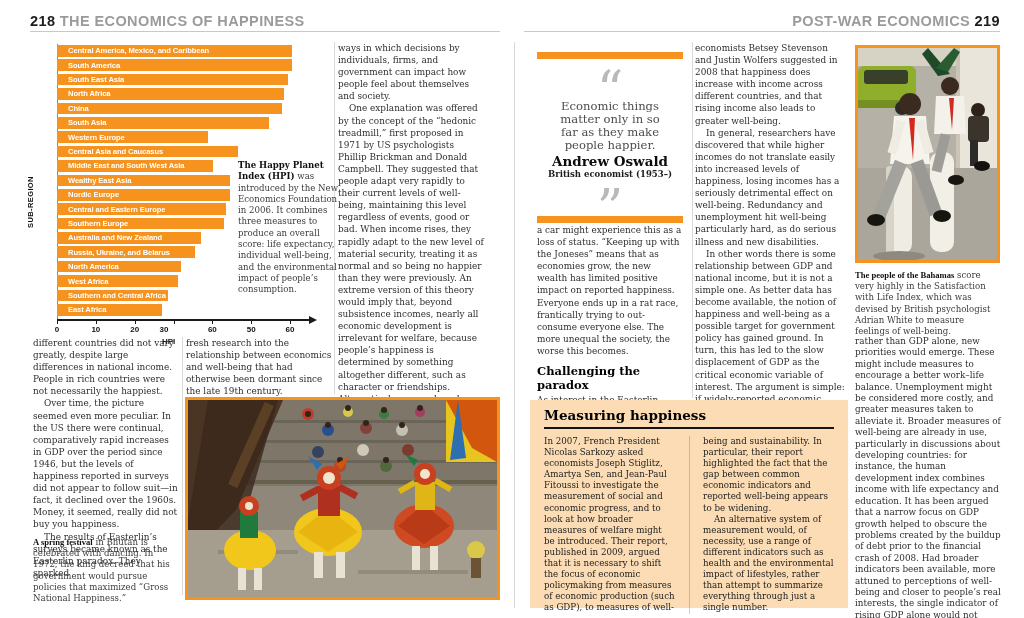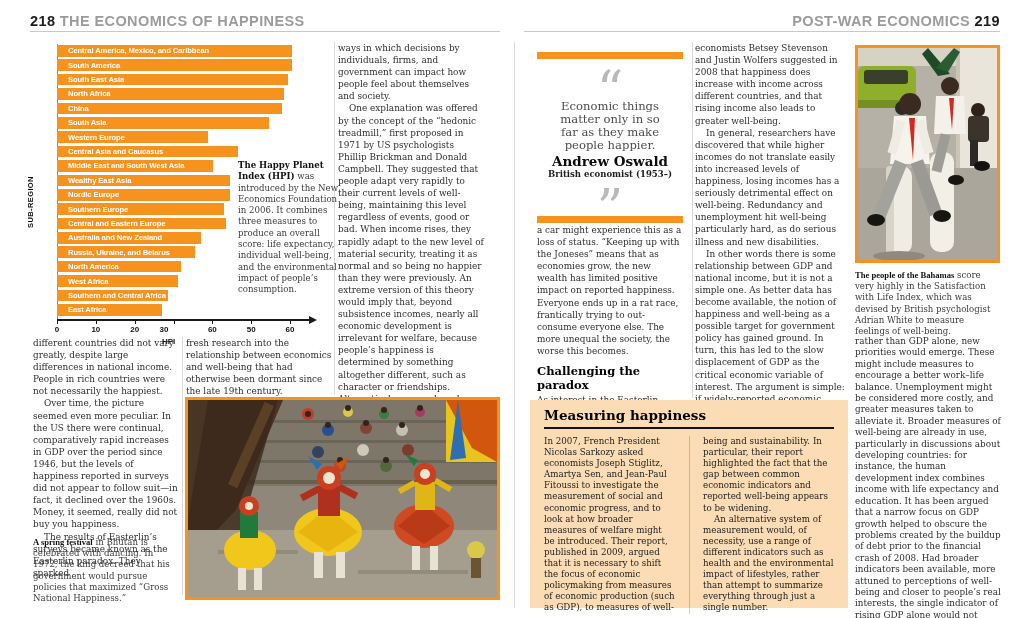--- a/index.html
+++ b/index.html
@@ -134,27 +134,27 @@
           <div class="bar" style="width: 166.983px; background: rgb(246, 146, 30);">
             <span class="bar-label">Wealthy East Asia</span>
           </div>
         </div>
         <div class="bar-row">
           <div class="bar" style="width: 166.983px; background: rgb(246, 146, 30);">
             <span class="bar-label">Nordic Europe</span>
           </div>
         </div>
         <div class="bar-row">
+          <div class="bar" style="width: 163.1px; background: rgb(246, 146, 30);">
+            <span class="bar-label">Central and Eastern Europe</span>
+          </div>
+        </div>
+        <div class="bar-row">
           <div class="bar" style="width: 161.158px; background: rgb(246, 146, 30);">
             <span class="bar-label">Southern Europe</span>
-          </div>
-        </div>
-        <div class="bar-row">
-          <div class="bar" style="width: 163.1px; background: rgb(246, 146, 30);">
-            <span class="bar-label">Central and Eastern Europe</span>
           </div>
         </div>
         <div class="bar-row">
           <div class="bar" style="width: 137.858px; background: rgb(246, 146, 30);">
             <span class="bar-label">Australia and New Zealand</span>
           </div>
         </div>
         <div class="bar-row">
           <div class="bar" style="width: 132.033px; background: rgb(246, 146, 30);">
             <span class="bar-label">Russia, Ukraine, and Belarus</span>

